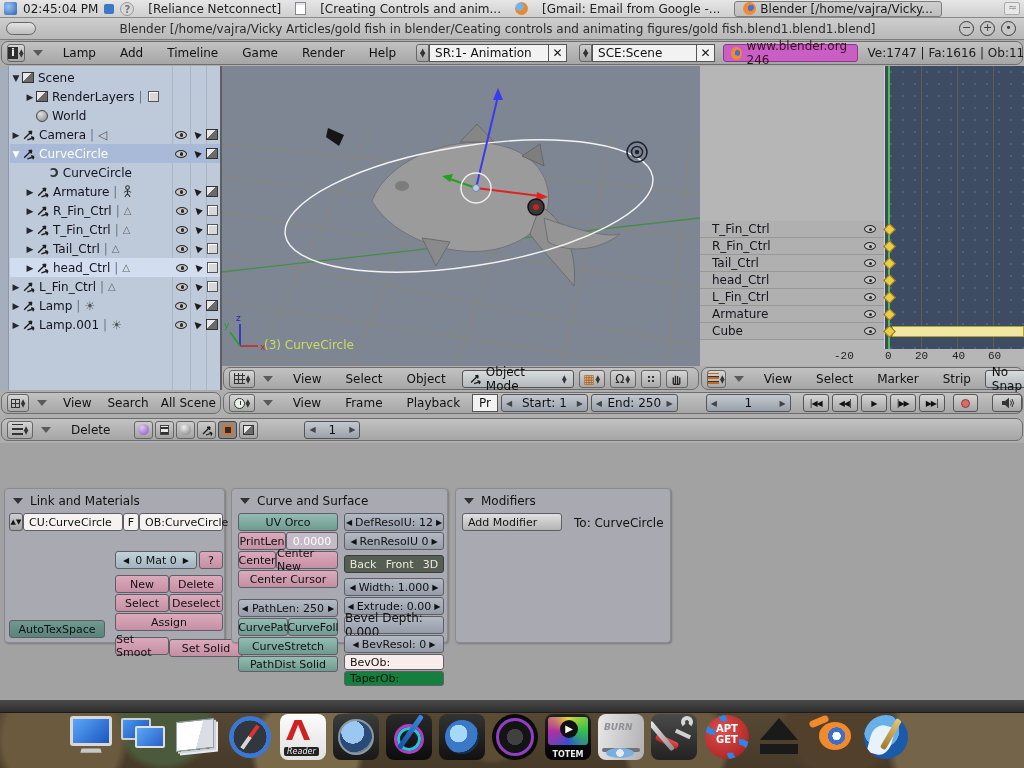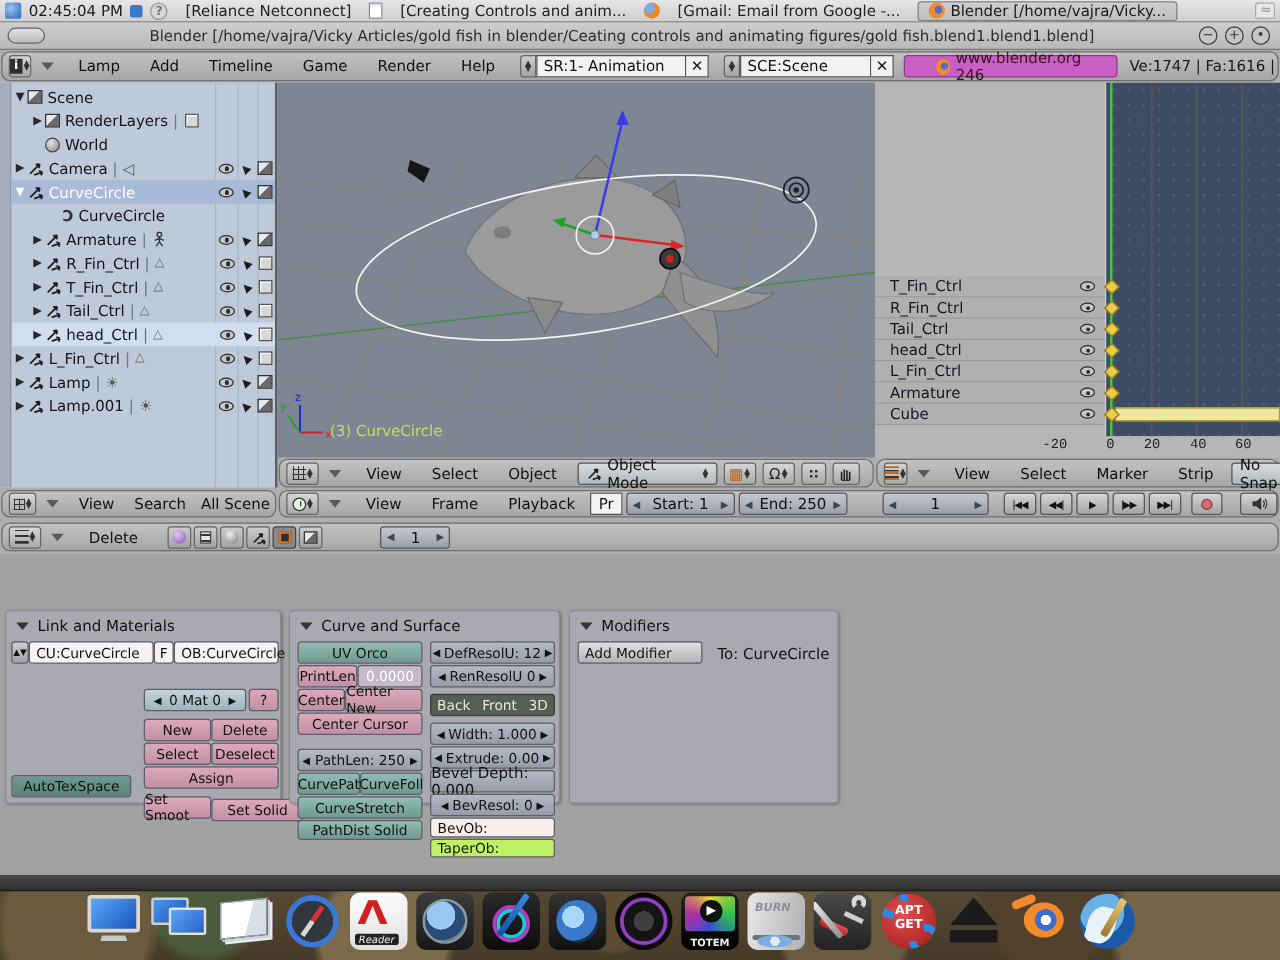--- a/index.html
+++ b/index.html
@@ -191,21 +191,21 @@
       <span class="xbtn">✕</span>
     </span>
     <span style="display:flex;margin-left:12px">
       <span class="stepbtn">
           <span>▲</span>
           <span>▼</span>
         </span>
       <span class="wfield" style="width:105px">SCE:Scene</span>
       <span class="xbtn">✕</span>
     </span>
-    <span style="display:flex;align-items:center;gap:5px;background:#c95fc5;border:1px solid #8a3a88;border-radius:3px;height:18px;padding:0 25px;margin-left:8px;color:#3a1020">
+    <span style="display:flex;align-items:center;gap:5px;background:#c95fc5;border:1px solid #8a3a88;border-radius:3px;height:18px;padding:0 7px;margin-left:8px;color:#3a1020">
       <span class="blic"></span>
       <span>www.blender.org 246</span>
     </span>
     <span style="margin-left:10px;white-space:nowrap">Ve:1747 | Fa:1616 | Ob:11-1 | La:2</span>
   </div>
 
   <div id="outliner" class="abs">
     <div class="ol-gutter"></div>
     <div class="ol-col" style="left:172px"></div>
     <div class="ol-col" style="left:190px"></div>
@@ -739,21 +739,21 @@
         </span>
       <span class="bbtn grayst" style="left:112px;top:127px;width:100px;font-size:12px">
           <span>Bevel Depth: 0.000</span>
         </span>
       <span class="bbtn grayst" style="left:112px;top:146px;width:100px">
           <span class="arr" style="font-size:8px;margin-right:3px">◀</span>
           <span>BevResol: 0</span>
           <span class="arr" style="font-size:8px;margin-left:3px">▶</span>
         </span>
       <span class="bbtn whitef" style="left:112px;top:165px;width:100px;height:16px;background:#f8ecec">BevOb:</span>
-      <span class="bbtn whitef" style="left:112px;top:182px;width:100px;height:15px;background:#bef264">TaperOb:</span>
+      <span class="bbtn whitef" style="left:112px;top:182px;width:100px;height:15px;background:#15803d">TaperOb:</span>
     </div>
 
     <div class="panel" style="left:455px;top:45px;width:216px;height:155px">
       <div class="p-title">
           <span class="p-tri"></span>
           <span>Modifiers</span>
         </div>
       <span class="bbtn" style="left:6px;top:24px;width:100px;background:linear-gradient(#e0e0e0,#b4b4b4);justify-content:flex-start;padding-left:5px">Add Modifier</span>
       <span class="abs" style="left:118px;top:27px;color:#111">To: CurveCircle</span>
     </div>

